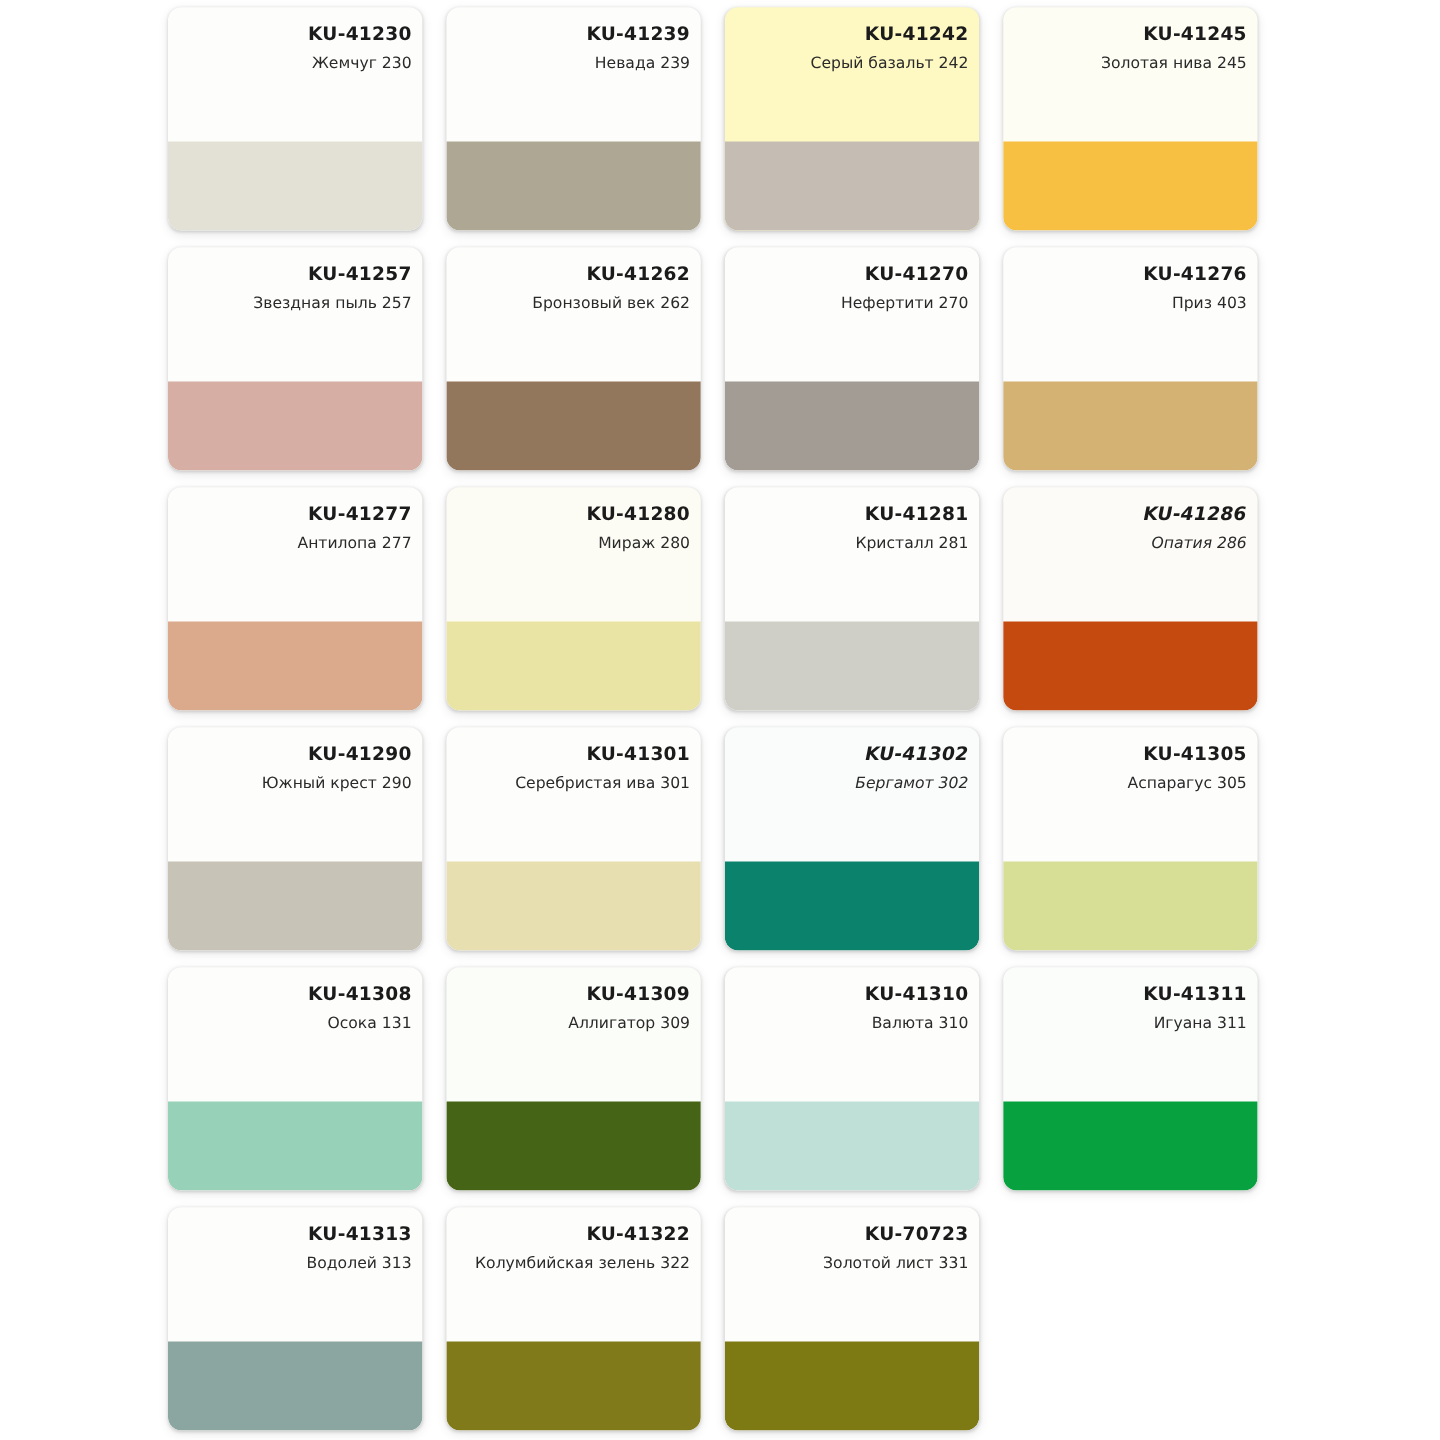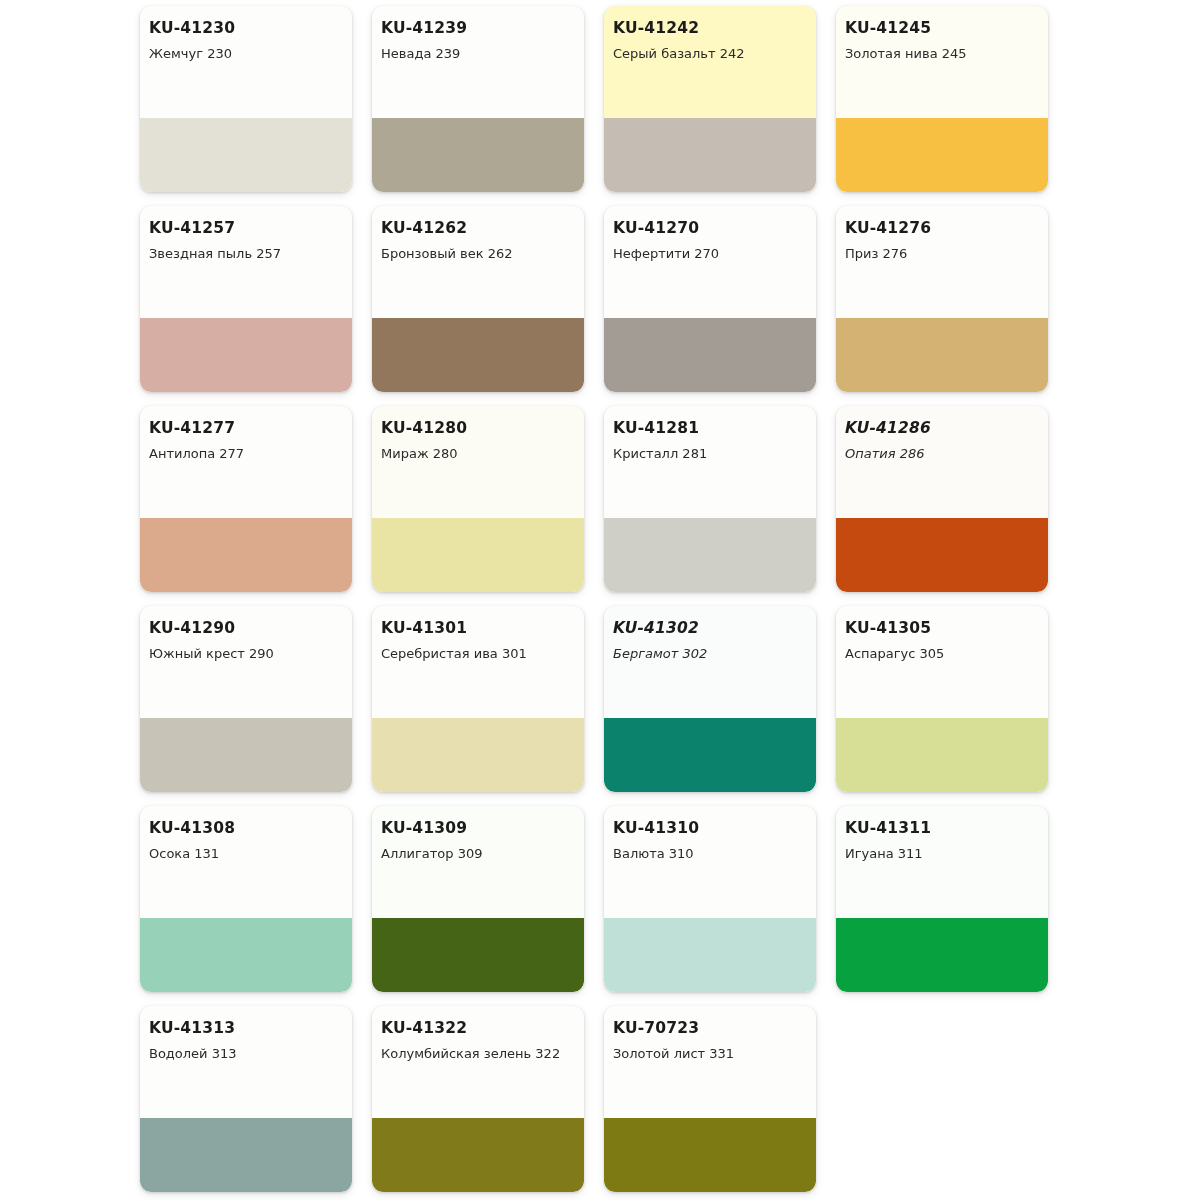--- a/index.html
+++ b/index.html
@@ -37,21 +37,21 @@
     box-shadow: 0 1px 3px rgba(0,0,0,0.16), 0 3px 9px rgba(0,0,0,0.09);
     overflow: hidden;
     display: flex;
     flex-direction: column;
   }
 
   .card-text {
     box-sizing: border-box;
     padding: 14px 9px 0 9px;
     height: 112px;
-    text-align: left;
+    text-align: right;
   }
 
   .code {
     font-family: "DejaVu Sans", sans-serif;
     font-size: 15.5px;
     font-weight: bold;
     color: #1b1b1b;
     letter-spacing: 0.2px;
     line-height: 1.1;
     margin: 0;
@@ -125,21 +125,21 @@
     <div class="swatch-card" style="background: rgb(253, 253, 251);">
       <div class="card-text">
         <div class="code">KU-41270</div>
         <div class="name">Нефертити 270</div>
       </div>
       <div class="color-fill" style="background: rgb(162, 156, 149);"></div>
     </div>
     <div class="swatch-card" style="background: rgb(253, 253, 251);">
       <div class="card-text">
         <div class="code">KU-41276</div>
-        <div class="name">Приз 276</div>
+        <div class="name">Приз 403</div>
       </div>
       <div class="color-fill" style="background: rgb(212, 178, 115);"></div>
     </div>
     <div class="swatch-card" style="background: rgb(253, 253, 251);">
       <div class="card-text">
         <div class="code">KU-41277</div>
         <div class="name">Антилопа 277</div>
       </div>
       <div class="color-fill" style="background: rgb(219, 169, 139);"></div>
     </div>

